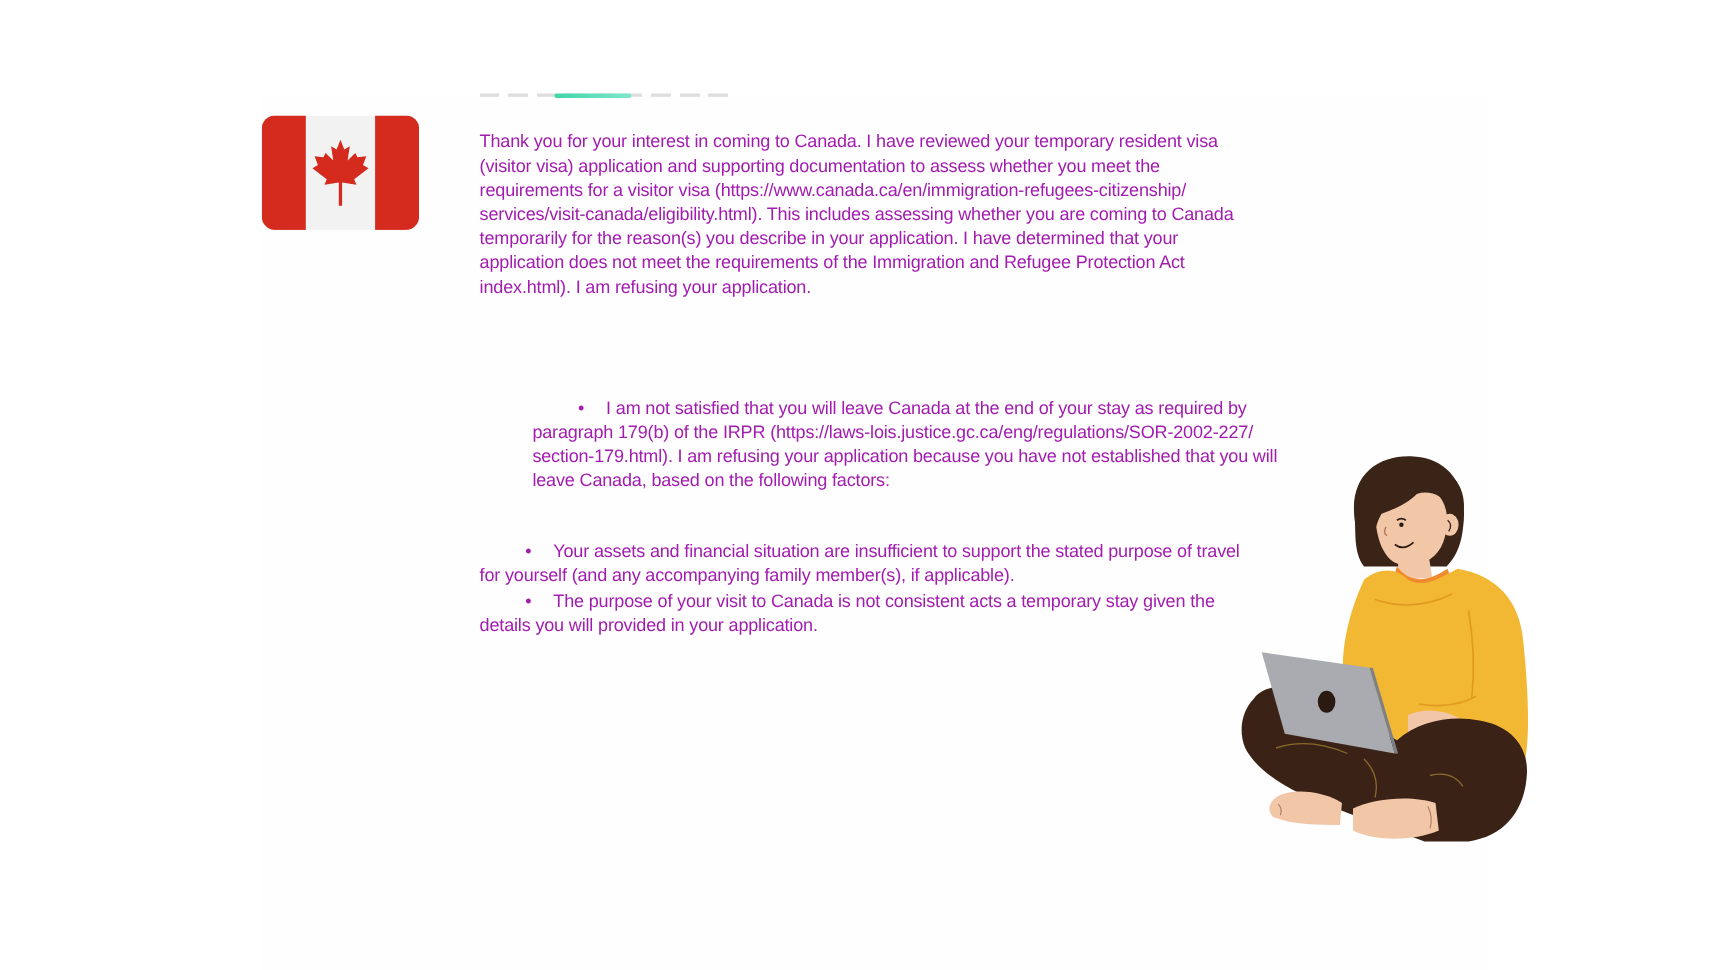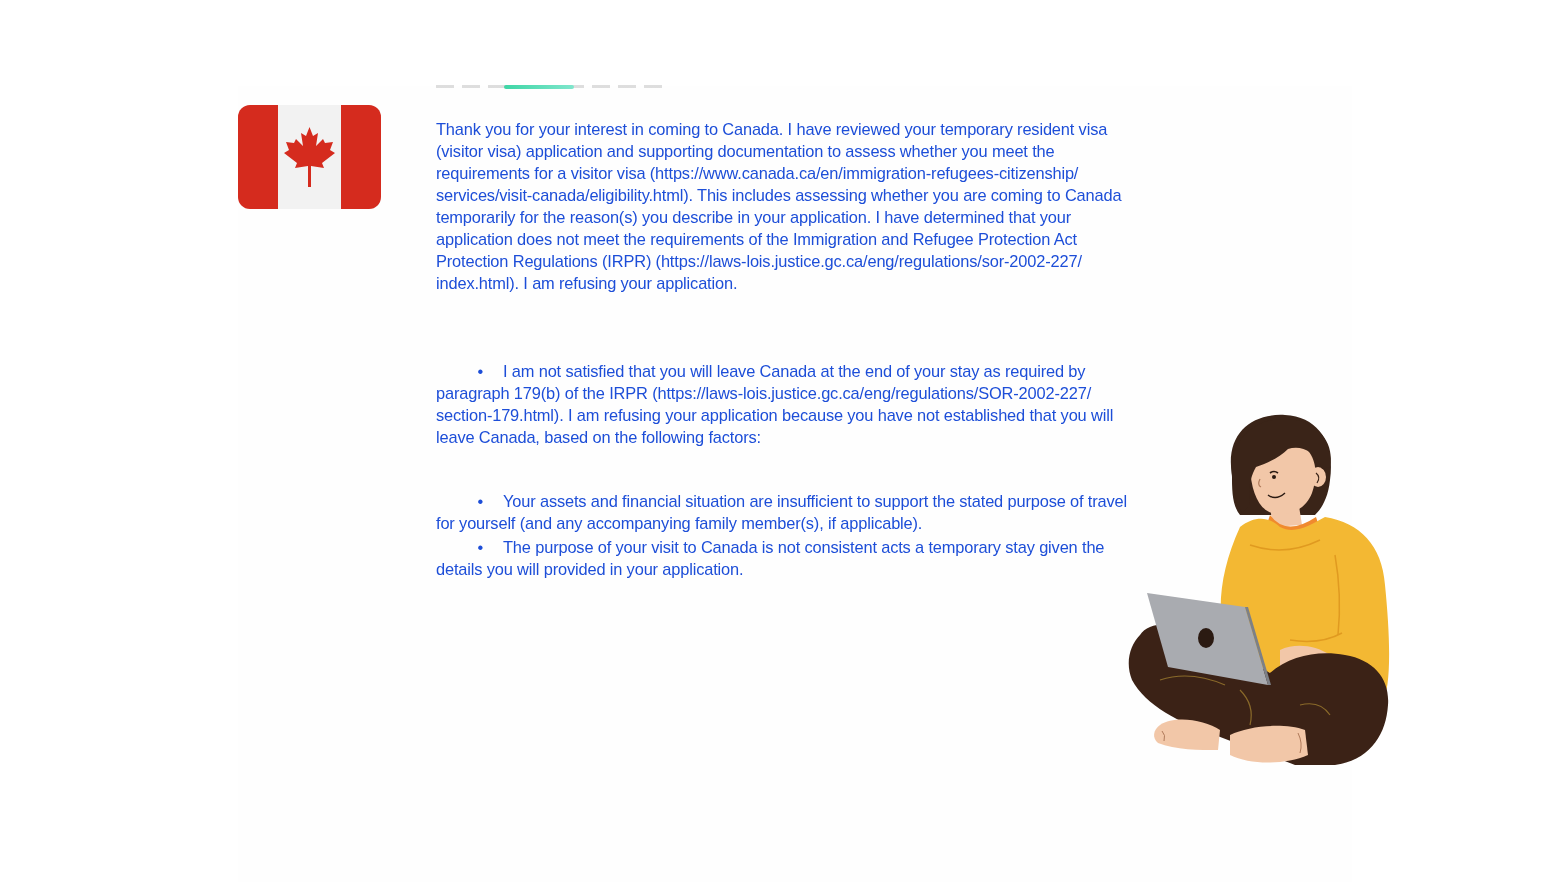--- a/index.html
+++ b/index.html
@@ -52,42 +52,42 @@
       width: 70px;
       height: 4px;
       border-radius: 2px;
       background: linear-gradient(90deg, #3fd6a6, #7fe6cc);
     }
     .letter {
       position: absolute;
       left: 436px;
       top: 118px;
       width: 790px;
-      color: #1d4ed8;
+      color: #a21caf;
       font-size: 16.4px;
       line-height: 22px;
       letter-spacing: -0.15px;
     }
     .letter p {
       margin: 0;
     }
     .letter .line {
       display: block;
       white-space: nowrap;
     }
     .para-intro { margin-bottom: 0; }
     .bullet-block { position: absolute; left: 0; }
     .bullet-dot {
       display: inline-block;
       width: 67px;
       text-align: right;
       padding-right: 20px;
       box-sizing: border-box;
     }
-    .b1 { top: 242px; }
+    .b1 { top: 242px; margin-left: 48px; }
     .b2 { top: 352px; margin-top: 20px; }
     .b3 { top: 418px; }
     .illustration {
       position: absolute;
       left: 1120px;
       top: 405px;
       width: 280px;
       height: 370px;
     }
   </style>
@@ -122,21 +122,20 @@
 </div>
 
 <div class="letter">
   <p class="para-intro">
     <span class="line">Thank you for your interest in coming to Canada. I have reviewed your temporary resident visa</span>
     <span class="line">(visitor visa) application and supporting documentation to assess whether you meet the</span>
     <span class="line">requirements for a visitor visa (https://www.canada.ca/en/immigration-refugees-citizenship/</span>
     <span class="line">services/visit-canada/eligibility.html). This includes assessing whether you are coming to Canada</span>
     <span class="line">temporarily for the reason(s) you describe in your application. I have determined that your</span>
     <span class="line">application does not meet the requirements of the Immigration and Refugee Protection Act</span>
-    <span class="line">Protection Regulations (IRPR) (https://laws-lois.justice.gc.ca/eng/regulations/sor-2002-227/</span>
     <span class="line">index.html). I am refusing your application.</span>
   </p>
 
   <div class="bullet-block b1">
     <span class="line"><span class="bullet-dot">•</span><span>I am not satisfied that you will leave Canada at the end of your stay as required by</span></span>
     <span class="line">paragraph 179(b) of the IRPR (https://laws-lois.justice.gc.ca/eng/regulations/SOR-2002-227/</span>
     <span class="line">section-179.html). I am refusing your application because you have not established that you will</span>
     <span class="line">leave Canada, based on the following factors:</span>
   </div>
 

